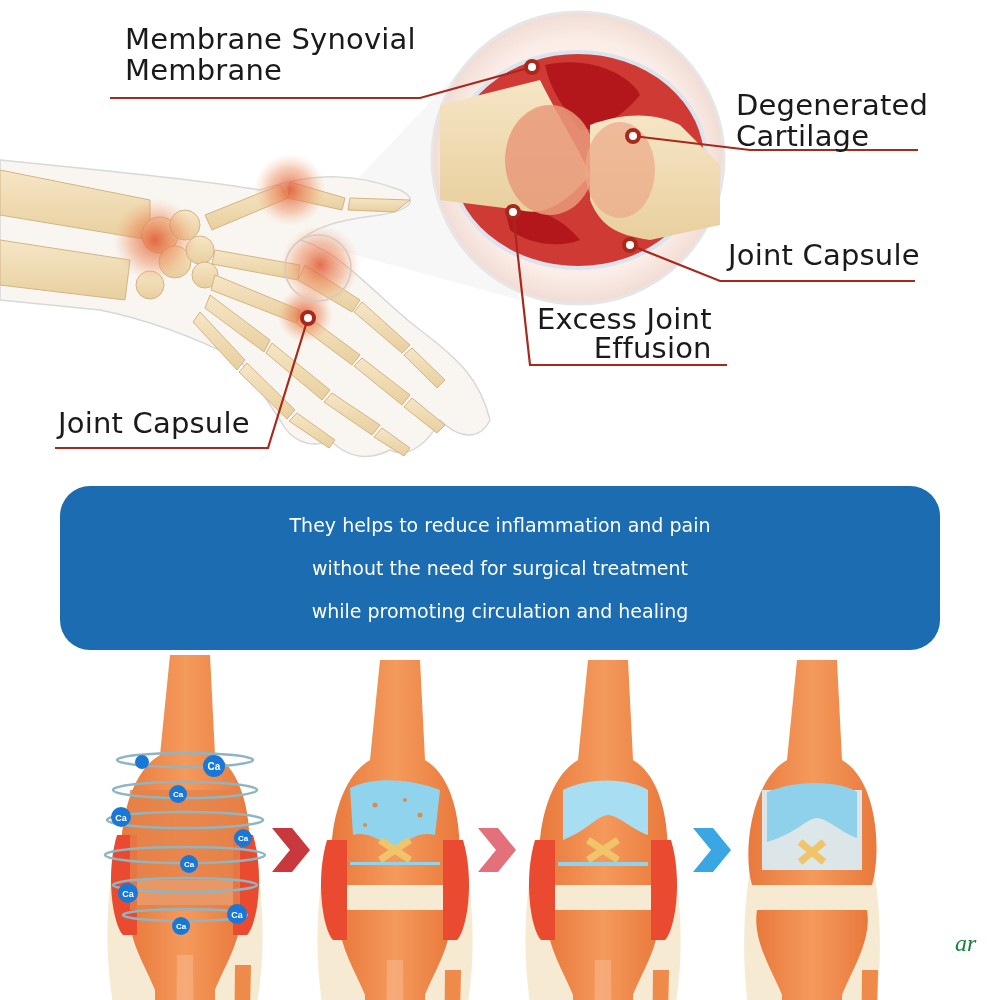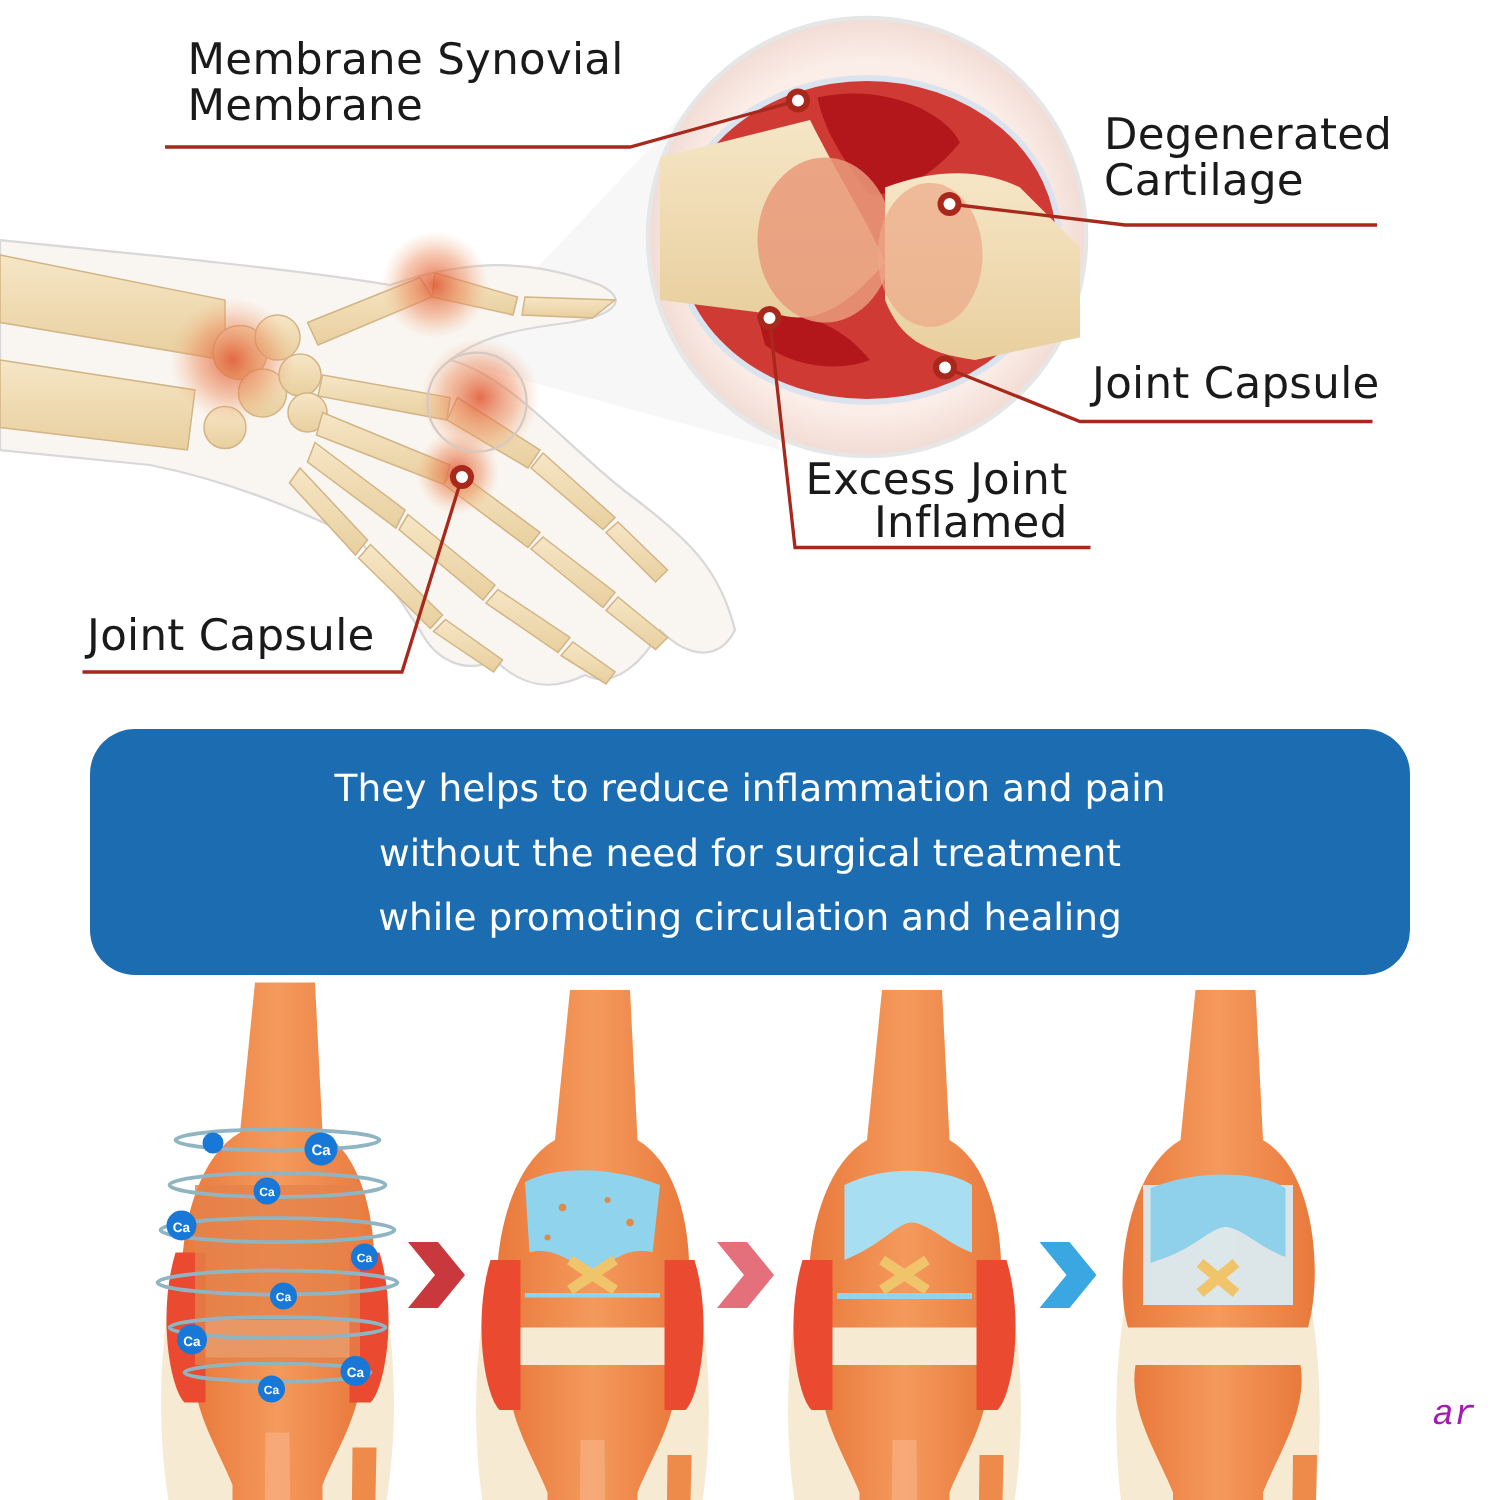--- a/index.html
+++ b/index.html
@@ -2,23 +2,23 @@
 <html><head>
 <meta charset="utf-8">
 <style>
   html, body { margin: 0; padding: 0; background: #ffffff; }
   body { width: 1000px; height: 1000px; position: relative; overflow: hidden;
          font-family: "DejaVu Sans", "Liberation Sans", sans-serif; }
   .label { position: absolute; color: #1a1a1a; font-size: 29px; line-height: 31px; letter-spacing: 0.2px; }
   .banner { position: absolute; left: 60px; top: 486px; width: 880px; height: 164px;
             border-radius: 30px; background: #1b6cb0; display: flex; flex-direction: column;
             align-items: center; justify-content: center; }
-  .banner-line { color: #ffffff; font-size: 25px; line-height: 43px; text-align: center; }
-  .watermark { position: absolute; left: 955px; top: 930px; color: #a21caf;
-               font-family: Liberation Mono, monospace; font-size: 24px; font-style: italic; }
+  .banner-line { color: #ffffff; font-size: 19px; line-height: 43px; text-align: center; }
+  .watermark { position: absolute; left: 955px; top: 930px; color: #15803d;
+               font-family: Liberation Serif, serif; font-size: 24px; font-style: italic; }
   svg { position: absolute; left: 0; top: 0; }
 </style>
 </head>
 <body>
 
 <svg width="1000" height="480" viewBox="0 0 1000 480">
   <defs>
     <radialGradient id="inflame" cx="50%" cy="50%" r="50%">
       <stop offset="0%" stop-color="#e0552f" stop-opacity="0.85"></stop>
       <stop offset="60%" stop-color="#ec8a5a" stop-opacity="0.45"></stop>
@@ -122,30 +122,30 @@
     <circle cx="630" cy="245" r="6"></circle>
     <circle cx="513" cy="212" r="6"></circle>
     <circle cx="308" cy="318" r="6"></circle>
   </g>
 </svg>
 
 <div class="label" style="left:125px; top:24px;">
   <div>Membrane Synovial</div>
   <div>Membrane</div>
 </div>
-<div class="label" style="left:736px; top:74px;">
+<div class="label" style="left:736px; top:90px;">
   <div>Degenerated</div>
   <div>Cartilage</div>
 </div>
 <div class="label" style="left:728px; top:240px;">
   <div>Joint Capsule</div>
 </div>
 <div class="label" style="left:537px; top:305px; line-height:29px;text-align:right;">
   <div>Excess Joint</div>
-  <div>Inflamed</div>
+  <div>Effusion</div>
 </div>
 <div class="label" style="left:58px; top:408px;">
   <div>Joint Capsule</div>
 </div>
 
 <div class="banner">
   <div class="banner-line">They helps to reduce inflammation and pain</div>
   <div class="banner-line">without the need for surgical treatment</div>
   <div class="banner-line">while promoting circulation and healing</div>
 </div>

